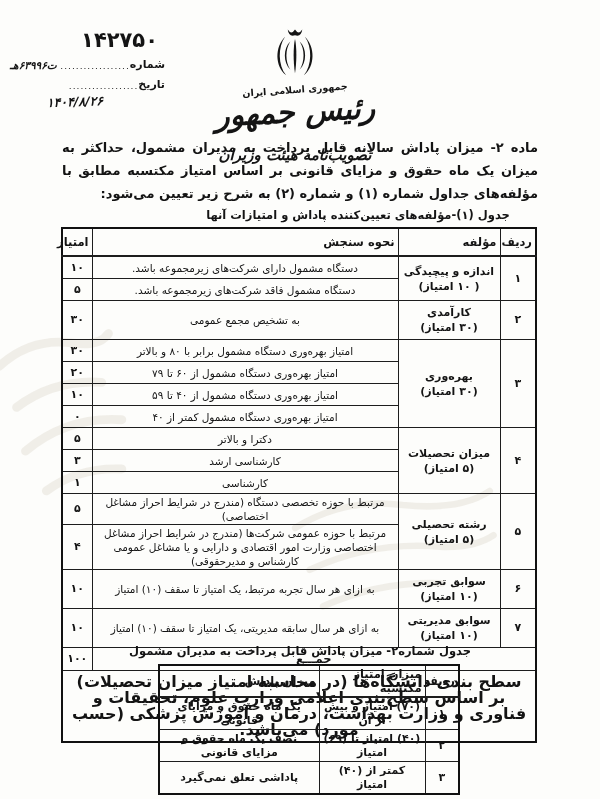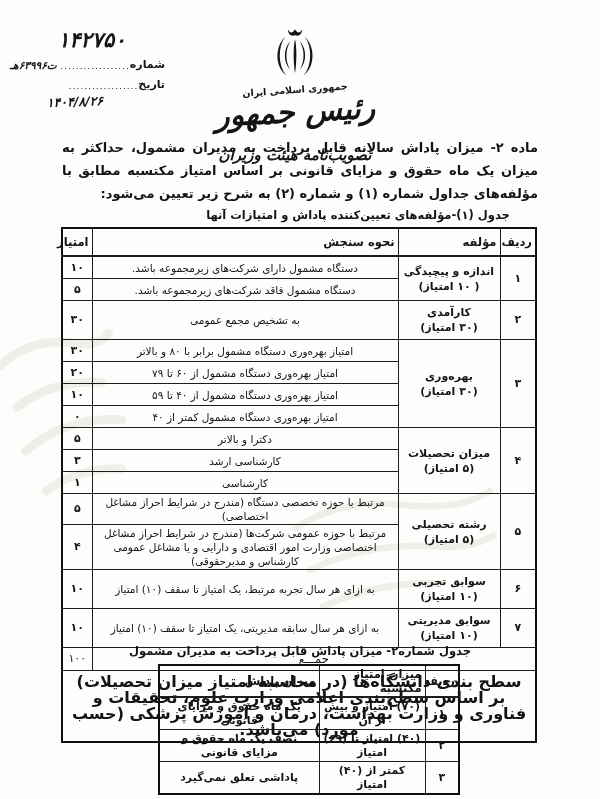--- a/index.html
+++ b/index.html
@@ -7,22 +7,22 @@
         font-family:"DejaVu Sans",sans-serif;color:#141414;overflow:hidden;direction:rtl;}
   
   .emblem{position:absolute;top:26px;left:269px;width:52px;height:58px;}
   .emblem-caption{position:absolute;top:84px;left:225px;width:140px;text-align:center;
         font-size:9.5px;font-weight:bold;transform:rotate(-4deg);}
   .calligraphy{position:absolute;top:94px;left:200px;width:190px;text-align:center;
         font-size:30px;font-weight:bold;font-style:italic;transform:rotate(-3deg);
         letter-spacing:1px;}
   .subtitle{position:absolute;top:146px;left:195px;width:200px;text-align:center;
         font-size:15px;font-weight:bold;font-style:italic;}
-  .hand-number{position:absolute;top:28px;left:58px;width:100px;text-align:left;
-        font-size:21px;font-weight:bold;font-style:italic;letter-spacing:3px;direction:ltr;}
+  .hand-number{position:absolute;top:28px;left:58px;width:100px;text-align:right;
+        font-size:21px;font-weight:bold;letter-spacing:3px;direction:ltr;}
   .stamp-line{position:absolute;left:10px;width:155px;display:flex;flex-direction:row;
         align-items:flex-end;font-size:10.5px;direction:rtl;}
   .stamp-line .lbl{font-weight:bold;font-size:11px;white-space:nowrap;}
   .stamp-line .dots{flex:1;overflow:hidden;white-space:nowrap;letter-spacing:1px;font-size:9px;color:#222;}
   .stamp-line .sfx{font-weight:bold;font-size:10.5px;white-space:nowrap;font-style:italic;}
   #num-line{top:58px;}
   #date-line{top:78px;}
   .hand-date{position:absolute;top:94px;left:30px;width:90px;text-align:center;
         font-size:12.5px;font-weight:bold;font-style:italic;direction:ltr;letter-spacing:1px;
         transform:rotate(-2deg);}
@@ -39,21 +39,21 @@
   #table2{position:absolute;top:664px;right:140px;width:300px;}
   td,th{border:1.4px solid #1d1d1d;text-align:center;vertical-align:middle;
         padding:1px 3px;font-size:10.5px;line-height:14px;}
   #table1,#table2{border:2.4px solid #111;}
   th{font-weight:bold;font-size:11.5px;height:24px;border-bottom-width:2px;text-align:right;}
   .comp-cell{font-weight:bold;font-size:11px;line-height:15px;}
   .score-cell{font-weight:bold;font-size:11px;}
   .rownum-cell{font-weight:bold;font-size:11px;}
   tr.sub td{border-top:0.8px solid #5a5a5a;}
   .h20 td{height:19px;} .h38 td{height:36px;}
-  .total-row td{height:20px;font-weight:normal;}
+  .total-row td{height:20px;font-weight:bold;}
   .total-label{text-decoration:underline;letter-spacing:1px;font-size:11.5px;margin-top:39px;}
   .note-row td{font-size:16px;font-weight:600;line-height:16px;padding:3px 6px;height:36px;}
   #table2 td{height:29px;font-size:11px;font-weight:600;}
   #table2 th{height:26px;padding-left:10px;}
   
   .watermark{position:absolute;opacity:0.12;pointer-events:none;}
   #wm1{top:320px;left:10px;width:130px;height:190px;transform:rotate(-18deg);}
   #wm2{top:470px;right:90px;width:220px;height:150px;transform:rotate(-12deg);}
 </style>
 </head>

